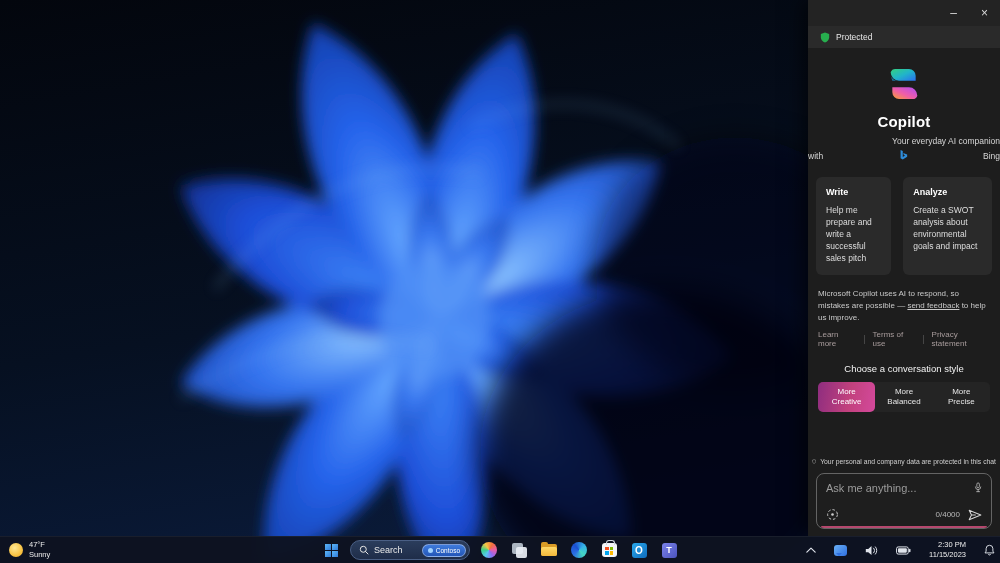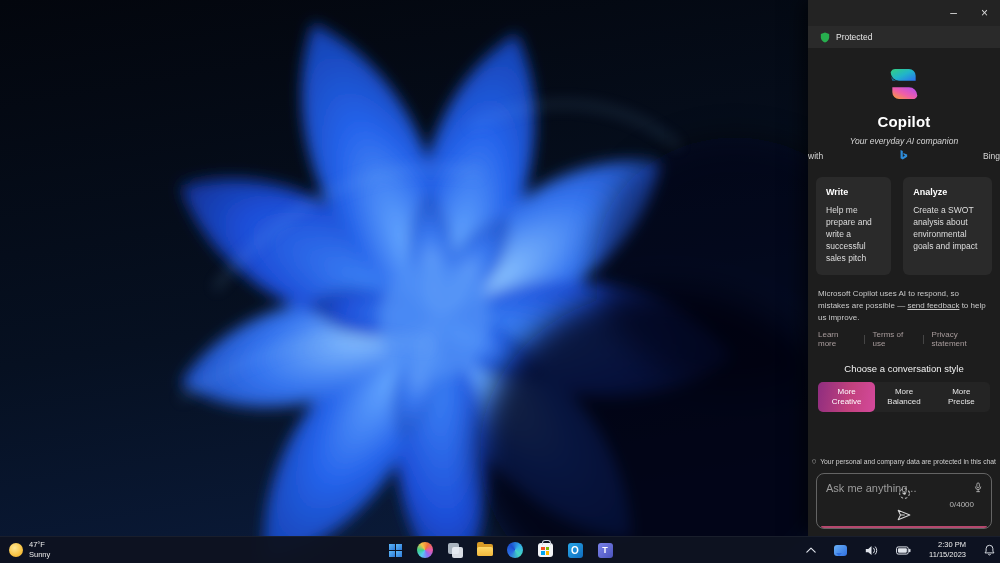--- a/index.html
+++ b/index.html
@@ -15,21 +15,21 @@
   .panel { position:absolute; top:0; right:0; bottom:27px; width:192px;
     background:#1d1d1d; color:#fff; box-shadow:-6px 0 18px rgba(0,0,0,.55); }
   .titlebar { height:26px; background:#232323; display:flex; justify-content:flex-end;
     align-items:center; padding-right:8px; gap:16px; }
   .winbtn { color:#d9d9d9; font-size:12px; line-height:1; cursor:default; padding:2px 4px; }
   .protected-row { height:22px; background:#2a2a2a; display:flex; align-items:center;
     gap:6px; padding:0 12px; }
   .protected-row span { font-size:8.5px; color:#e8e8e8; }
   .logo-wrap { margin-top:16px; display:flex; justify-content:center; }
   .panel-title { margin-top:9px; text-align:center; font-size:15px; font-weight:bold; letter-spacing:.2px; }
-  .panel-sub { margin-top:6px; text-align:center; font-size:8.5px; color:#d6d6d6;font-style:italic; }
+  .panel-sub { margin-top:6px; text-align:right; font-size:8.5px; color:#d6d6d6; }
   .with-row { margin-top:4px; display:flex; justify-content:space-between; align-items:center; gap:3px;
     font-size:8.5px; color:#d6d6d6; }
   .cards { margin-top:16px; padding:0 8px; display:flex; flex-direction:row; gap:12px; }
   .card { background:#2a2a2a; border-radius:6px; padding:10px 10px 11px; cursor:pointer; }
   .card-title { font-size:9px; font-weight:bold; color:#fff; }
   .card-body { margin-top:8px; font-size:8.5px; color:#dedede; line-height:1.4; }
   .disclaimer { margin:13px 10px 0; font-size:8px; color:#c9c9c9; line-height:1.45; }
   .disclaimer .fb { text-decoration:underline; cursor:pointer; color:#c9c9c9; }
   .links-row { margin:7px 10px 0; display:flex; align-items:center; font-size:8px; color:#a89c9c; }
   .links-row .lnk { cursor:pointer; }
@@ -44,21 +44,21 @@
     padding:0 4px; white-space:nowrap; }
   .notice-row span { font-size:6.8px; color:#cfcfcf; }
   .input-box { margin:7px 8px 0; height:56px; border:1px solid #646464; border-radius:8px;
     position:relative; background:#1e1e1e; overflow:hidden; }
   .input-box::after { content:""; position:absolute; left:4px; right:4px; bottom:0;
     height:2px; border-radius:2px; background:#b5486e; }
   .input-top { display:flex; align-items:center; padding:7px 9px 0; gap:6px; }
   .ask-input { flex:1; background:transparent; border:none; outline:none; color:#e8e8e8;
     font-size:11px; font-family:inherit; }
   .ask-input::placeholder { color:#9b9b9b; }
-  .input-bottom { position:absolute; left:9px; right:9px; bottom:7px; display:flex; align-items:center;flex-direction:column; }
+  .input-bottom { position:absolute; left:9px; right:9px; bottom:7px; display:flex; align-items:center; }
   .counter { margin-left:auto; font-size:8px; color:#b8b8b8; margin-right:8px; }
 
   
   .taskbar { position:absolute; left:0; right:0; bottom:0; height:27px;
     background:rgba(13,19,33,.97); border-top:1px solid rgba(255,255,255,.05);
     display:flex; align-items:center; }
   .weather { position:absolute; left:9px; display:flex; align-items:center; gap:6px; cursor:pointer; }
   .sun { width:14px; height:14px; border-radius:50%;
     background:radial-gradient(circle at 40% 35%,#ffe894,#f7c243 60%,#eda92c); }
   .weather-text { font-size:7.5px; color:#ececec; line-height:1.3; }
@@ -294,20 +294,31 @@
     <div class="tb-center">
       <div class="start">
         <div class="win-logo">
             <i></i>
             <i></i>
             <i></i>
             <i></i>
           </div>
       </div>
 
+      <div class="search-pill">
+        <svg class="icon" width="10" height="10" viewBox="0 0 14 14">
+          <circle cx="6" cy="6" r="4.2" fill="none" stroke="#e4e4e4" stroke-width="1.4"></circle>
+          <path d="M9.2 9.2 L12.6 12.6" stroke="#e4e4e4" stroke-width="1.4" stroke-linecap="round"></path>
+        </svg>
+        <span class="lbl">Search</span>
+        <span class="search-badge">
+          <span class="badge-dot"></span>
+          <b>Contoso</b>
+        </span>
+      </div>
 
       <div class="tb-icon">
         <div class="copilot-dot"></div>
       </div>
       <div class="tb-icon taskview">
         <div class="wrap">
             <i class="back"></i>
             <i class="front"></i>
           </div>
       </div>

